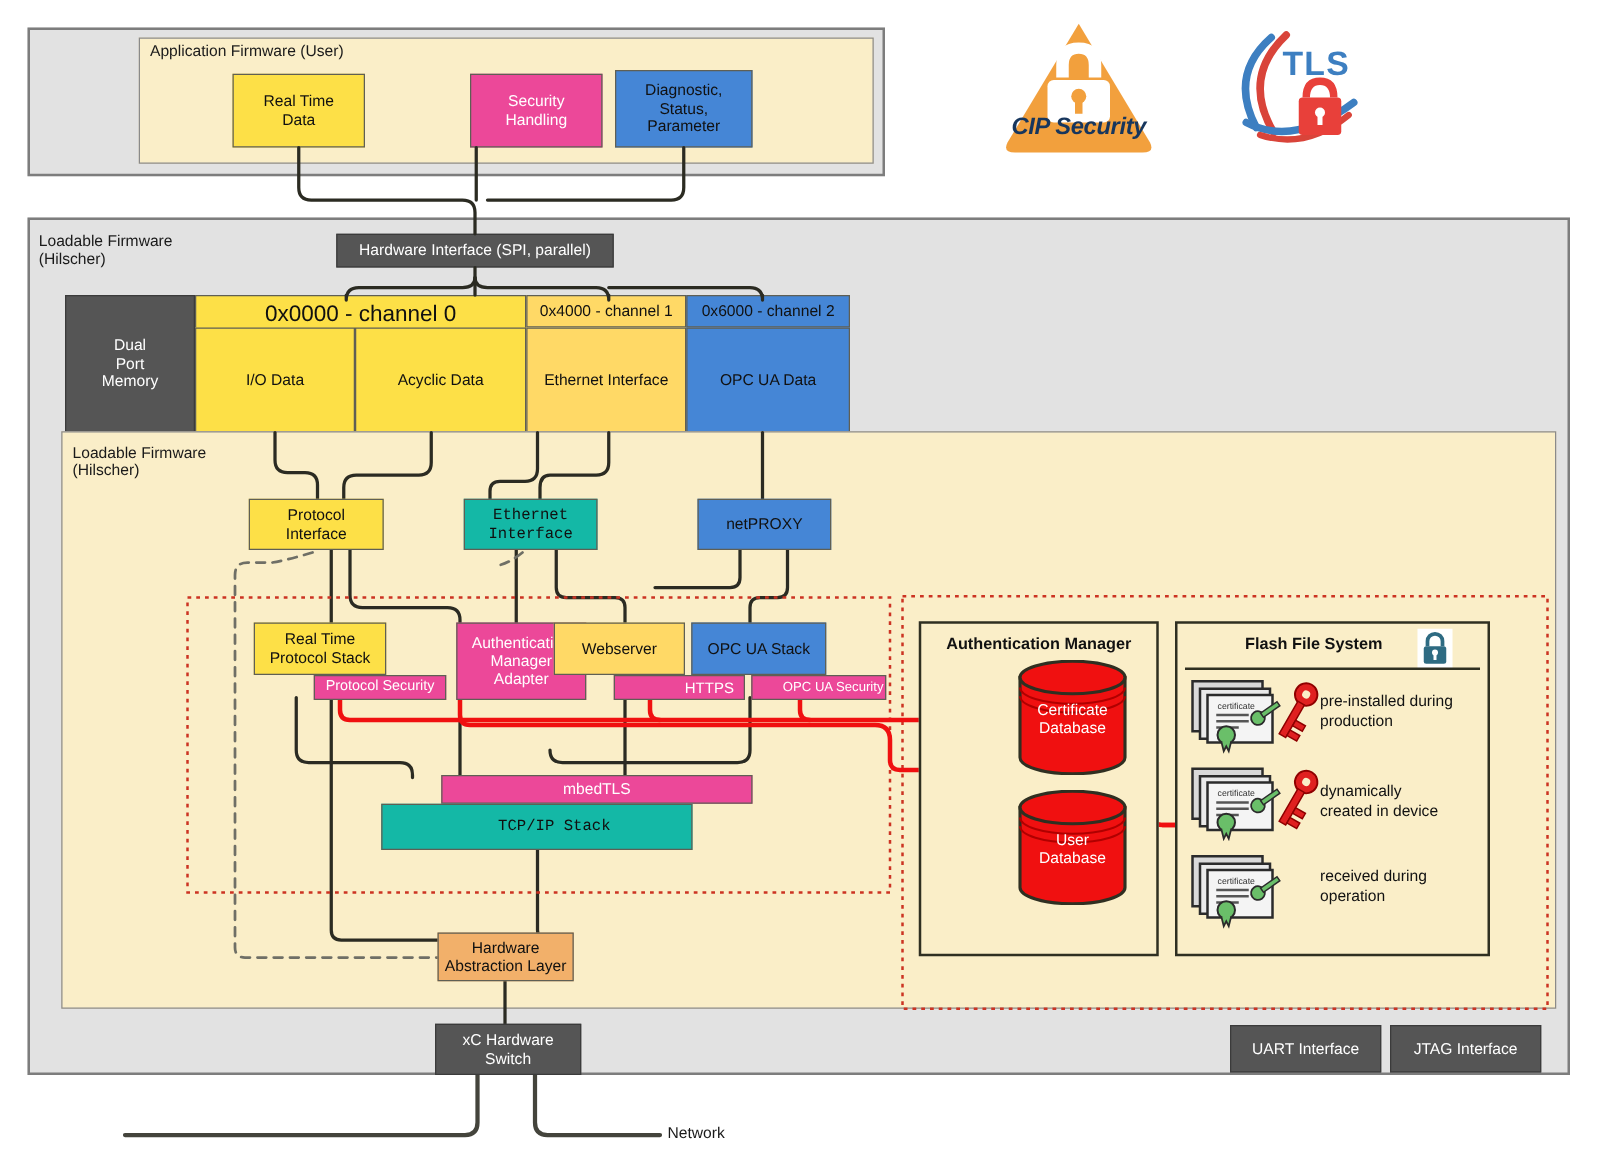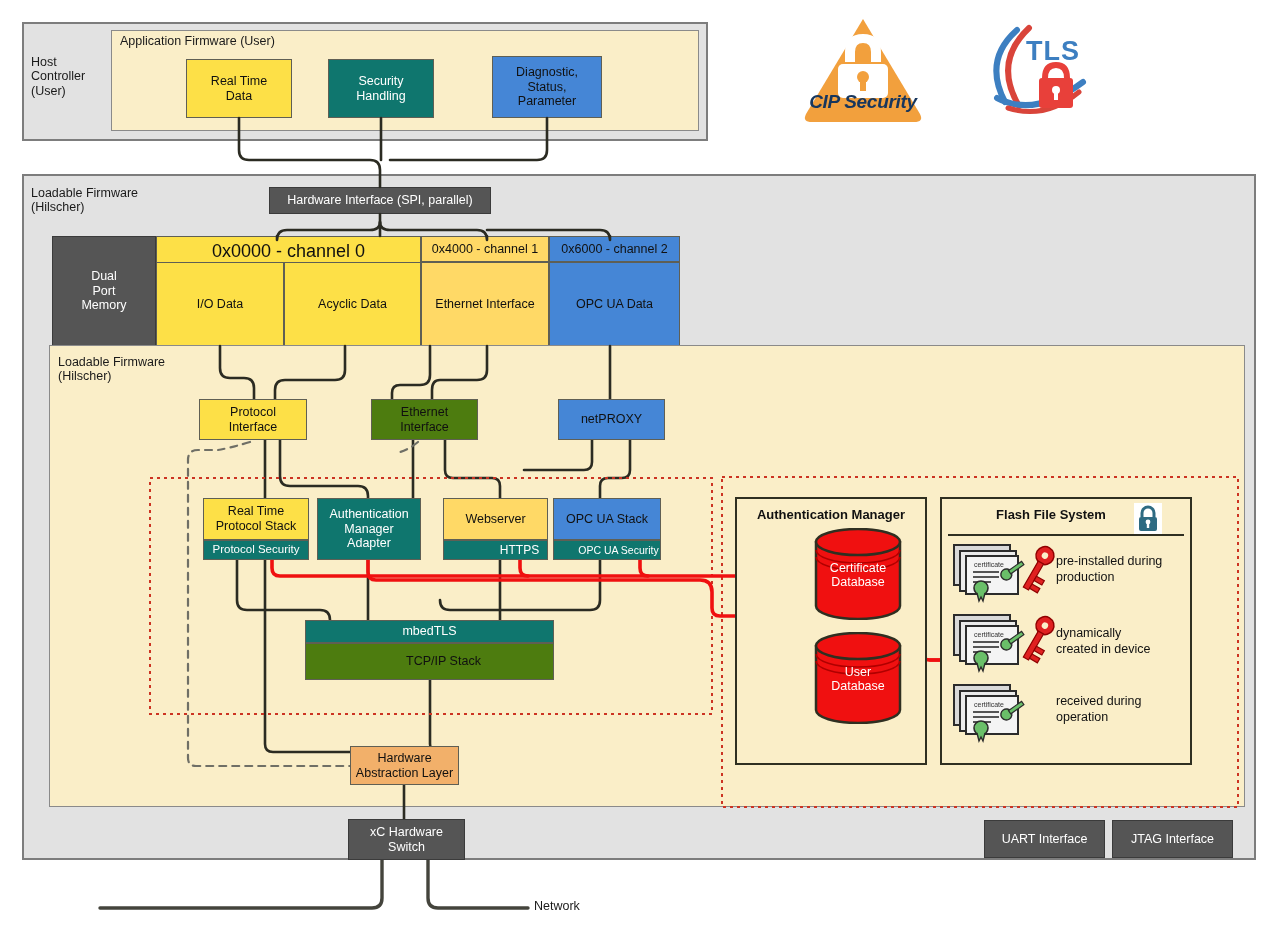--- a/index.html
+++ b/index.html
@@ -67,24 +67,24 @@
   }
 
   
   .blk{
     position:absolute;box-sizing:border-box;
     display:flex;align-items:center;justify-content:center;
     text-align:center;line-height:1.18;white-space:pre-line;
     border:1.6px solid #5f5f54;
   }
   .green{background:#fde047;color:#101010;}
-  .red{background:#0f766e;color:#ffffff;}
+  .red{background:#ec4899;color:#ffffff;margin-left:48px;}
   .blue-t{background:#4586d6;color:#111111;}
   .yellow{background:#ffd966;color:#101010;}
-  .yellow2{background:#4d7c0f;color:#101010;}
+  .yellow2{background:#14b8a6;color:#101010;font-family:Liberation Mono, monospace;}
   .gray{background:#555555;color:#ffffff;border:1.6px solid #3b3b3b;}
   .orange{background:#f2b06a;color:#101010;}
 
   
   svg.overlay{position:absolute;left:0;top:0;width:1280px;height:933px;pointer-events:none;}
 
   
   .panel{
     position:absolute;box-sizing:border-box;
     background:#faeec8;border:2px solid #2f2f21;
@@ -115,23 +115,20 @@
   .netlabel{
     position:absolute;left:534px;top:899px;font-size:12.5px;color:#1a1a1a;
   }
 </style>
 </head>
 <body>
 
 <div id="stage">
 
   <div class="box host-outer"></div>
-  <div class="lbl host-label">Host
-Controller
-(User)</div>
   <div class="box appfw"></div>
   <div class="lbl appfw-label">Application Firmware (User)</div>
 
   <div class="blk green" style="left:186px;top:59px;width:106px;height:59px;font-size:12.5px;">Real Time
 Data</div>
   <div class="blk red" style="left:328px;top:59px;width:106px;height:59px;font-size:12.5px;">Security
 Handling</div>
   <div class="blk blue-t" style="left:492px;top:56px;width:110px;height:62px;font-size:12.5px;">Diagnostic,
 Status,
 Parameter</div>

